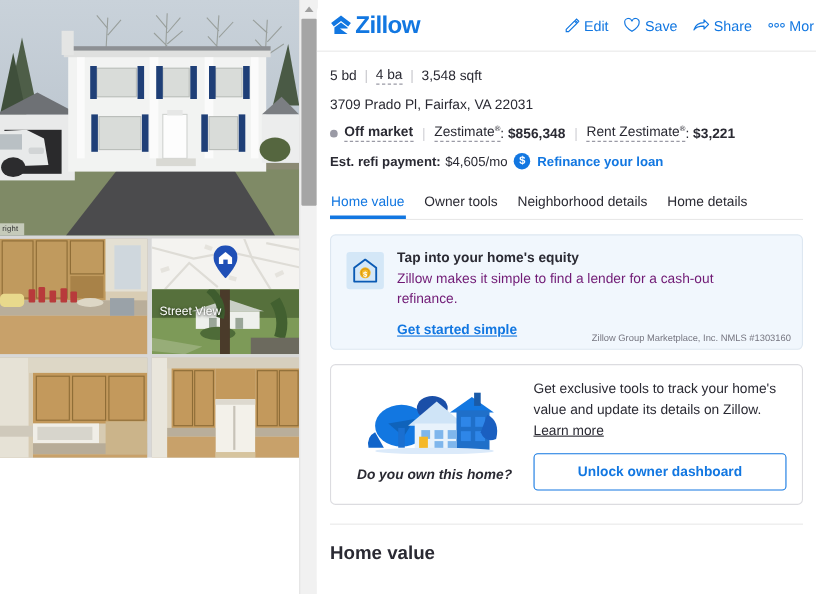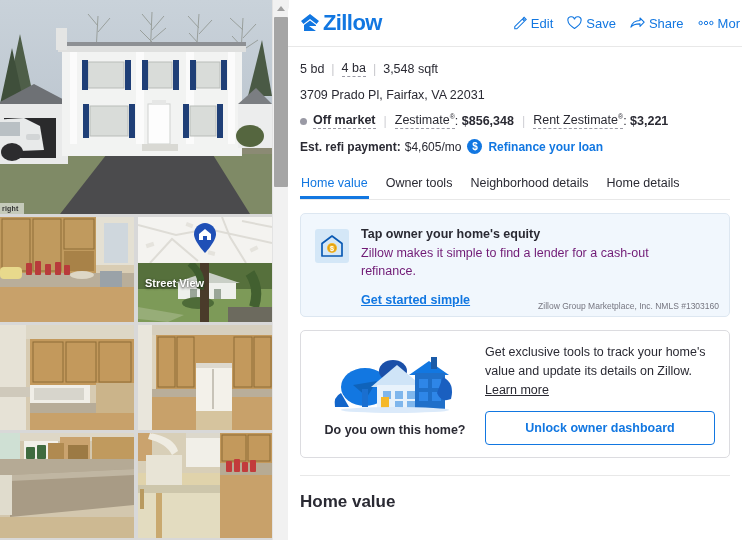--- a/index.html
+++ b/index.html
@@ -6,26 +6,25 @@
   html, body {
     width: 742px; height: 540px;
     overflow: hidden;
     font-family: "Liberation Sans", sans-serif;
     background: #fff;
   }
   .app { position: relative; width: 742px; height: 540px; display: flex; }
 
   
   .gallery {
-    width: 272px; height: 540px;
+    width: 272px; height: 416px;
     position: relative;
     background: #d8d8d8;
     overflow: hidden;
     flex: 0 0 272px;
-    font-weight: bold;
   }
   .hero {
     position: relative;
     width: 272px; height: 214px;
     overflow: hidden;
     background: linear-gradient(#c3ccd6, #aab6c2);
   }
   .hero svg, .thumb svg { display: block; }
   .watermark {
     position: absolute; left: 0; bottom: 0;
@@ -225,20 +224,21 @@
     display: flex; align-items: center; gap: 10px;
   }
   .owner-left {
     width: 160px;
     flex: 0 0 160px;
     text-align: center;
   }
   .owner-q {
     font-size: 12.5px; font-weight: bold; color: #2a2a33;
     margin-top: 6px;
+    font-style: italic;
   }
   .owner-right { flex: 1; }
   .owner-desc {
     font-size: 12.5px; color: #2a2a33;
     line-height: 1.5;
   }
   .owner-desc a {
     color: #2a2a33; text-decoration: underline; cursor: pointer;
   }
   .owner-btn {
@@ -620,21 +620,21 @@
       <div class="card equity-card">
         <div class="eq-icon">
           <svg width="24" height="24" viewBox="0 0 24 24">
             <path d="M12 2 L22 9.5 V22 H2 V9.5 Z" fill="none" stroke="#0a5ab4" stroke-width="1.7" stroke-linejoin="round"></path>
             <circle cx="12" cy="14" r="5" fill="#f5b828"></circle>
             <circle cx="12" cy="14" r="3.6" fill="none" stroke="#d89a13" stroke-width="1"></circle>
             <text x="12" y="17.4" font-size="7" font-weight="bold" fill="#fff" text-anchor="middle" font-family="Liberation Sans, sans-serif">$</text>
           </svg>
         </div>
         <div>
-          <div class="eq-title">Tap owner your home's equity</div>
+          <div class="eq-title">Tap into your home's equity</div>
           <div class="eq-desc">Zillow makes it simple to find a lender for a cash-out refinance.</div>
           <span class="eq-link">Get started simple</span>
         </div>
         <div class="eq-nmls">Zillow Group Marketplace, Inc. NMLS #1303160</div>
       </div>
 
       <div class="card owner-card">
         <div class="owner-left">
           <svg width="128" height="62" viewBox="0 0 128 62">
             <ellipse cx="34" cy="36" rx="24" ry="19" fill="#1277e1"></ellipse>

